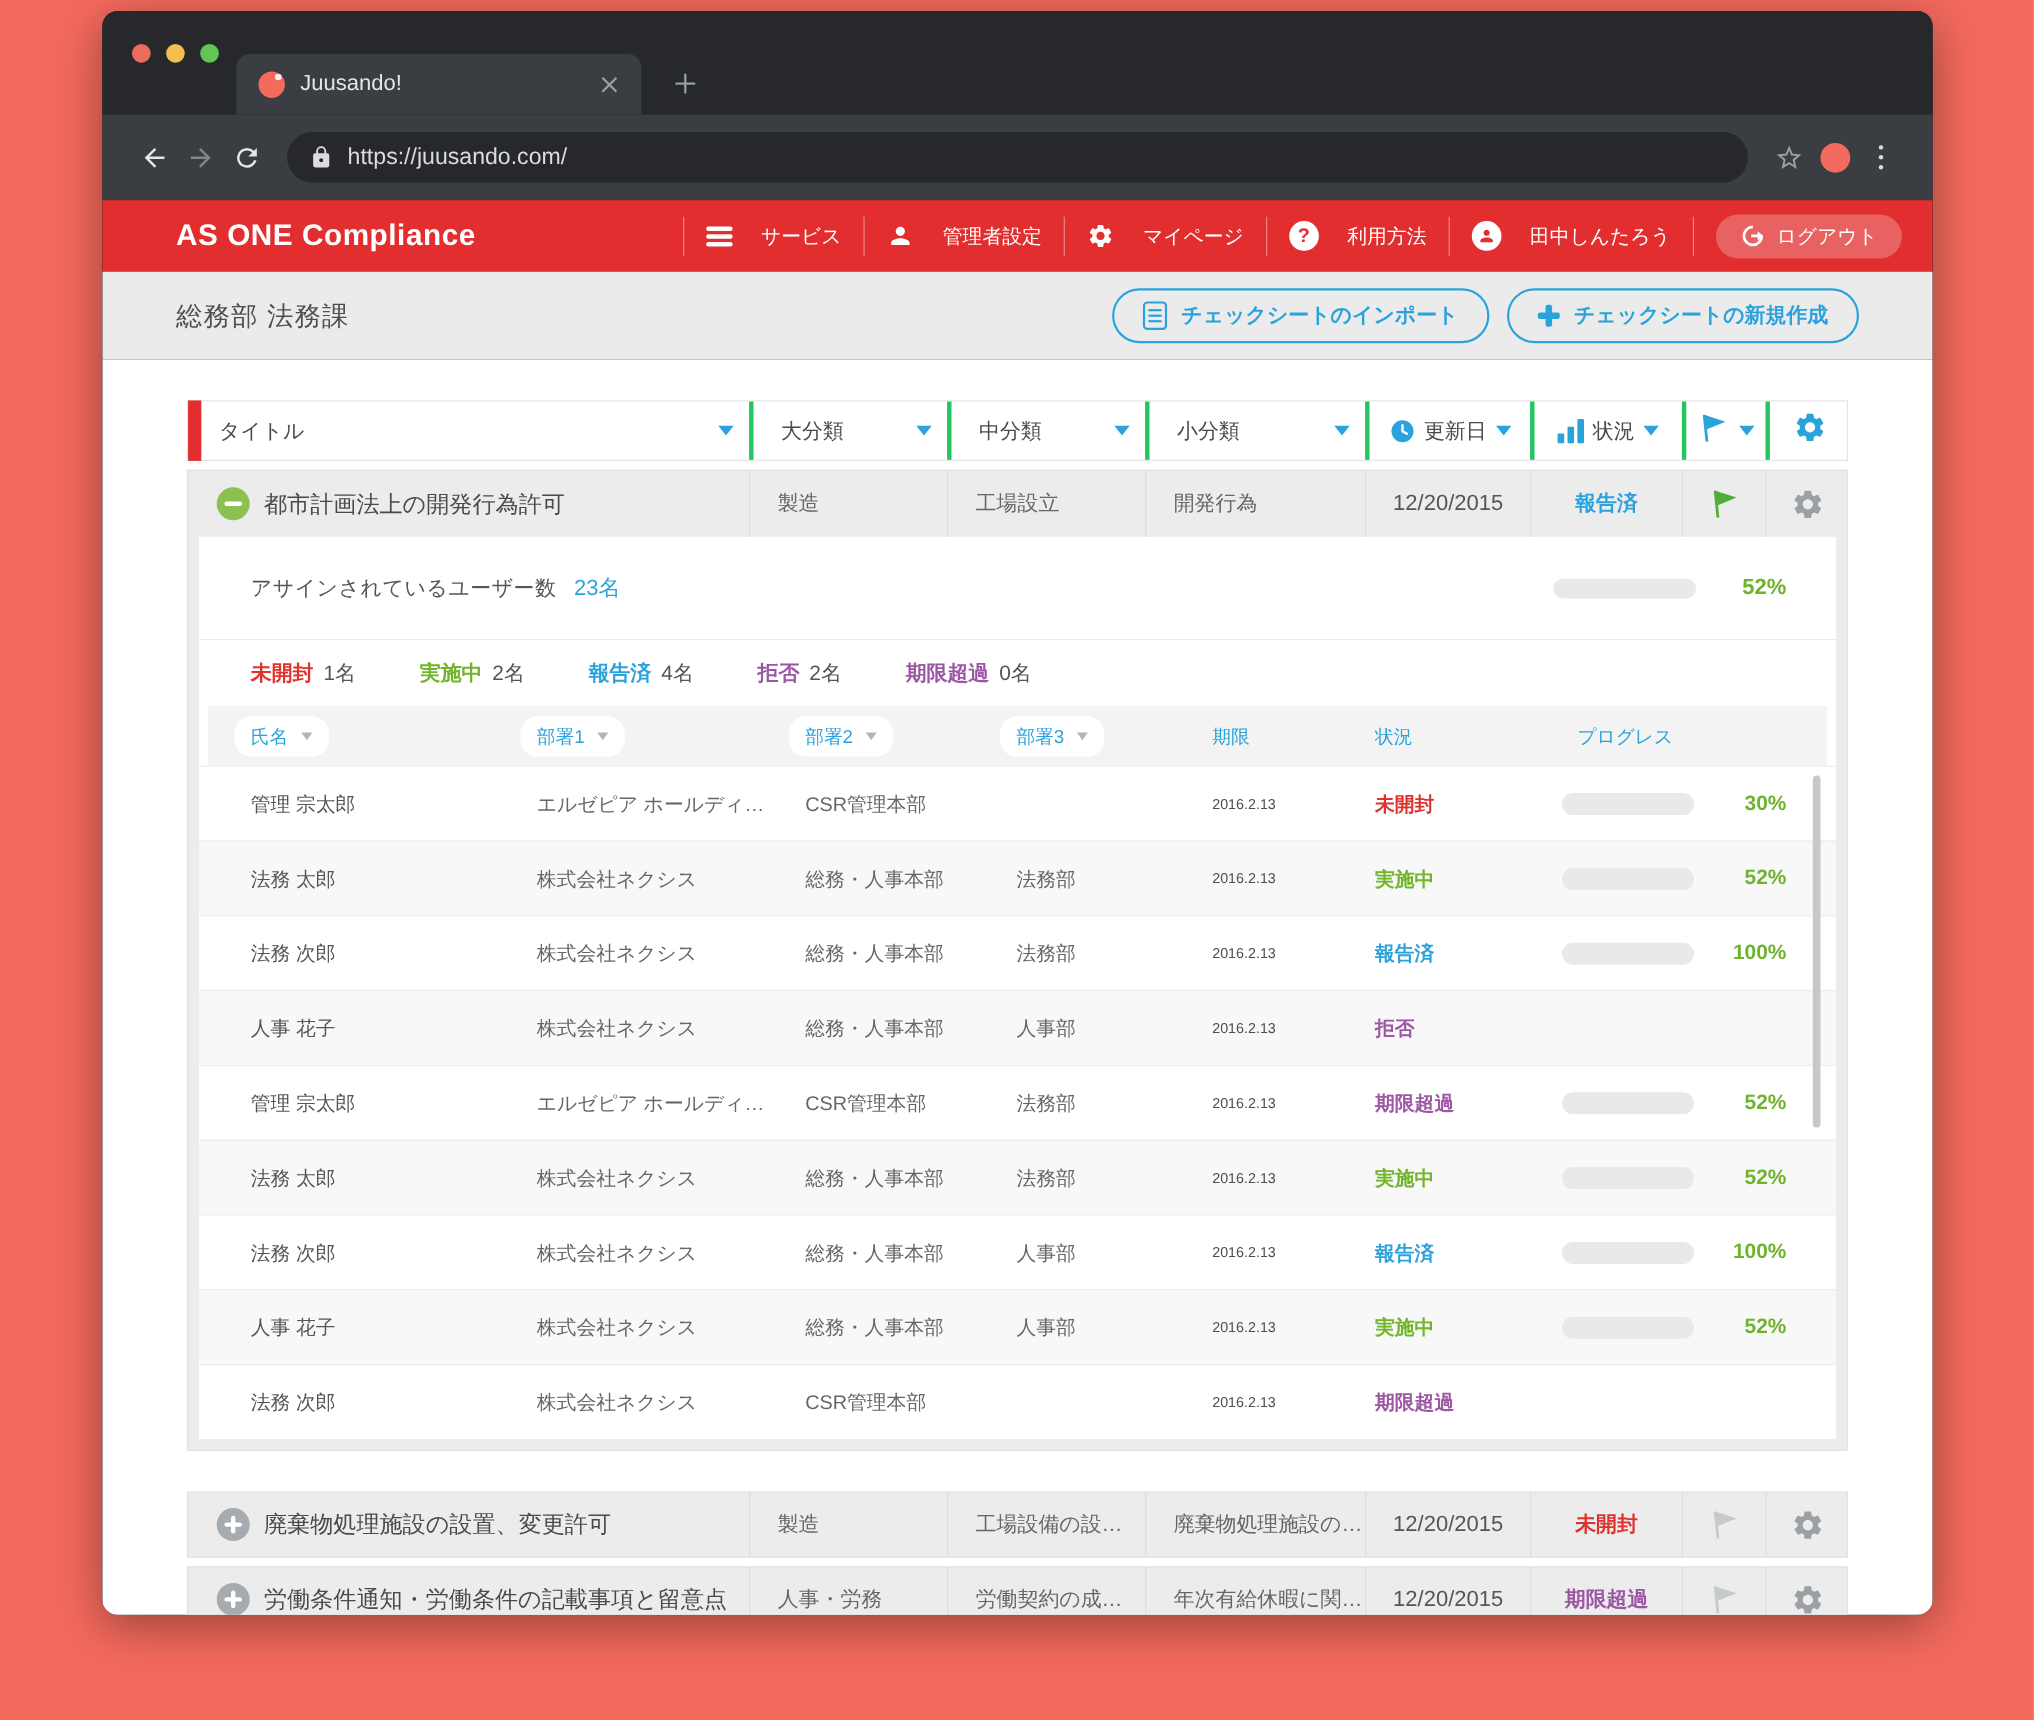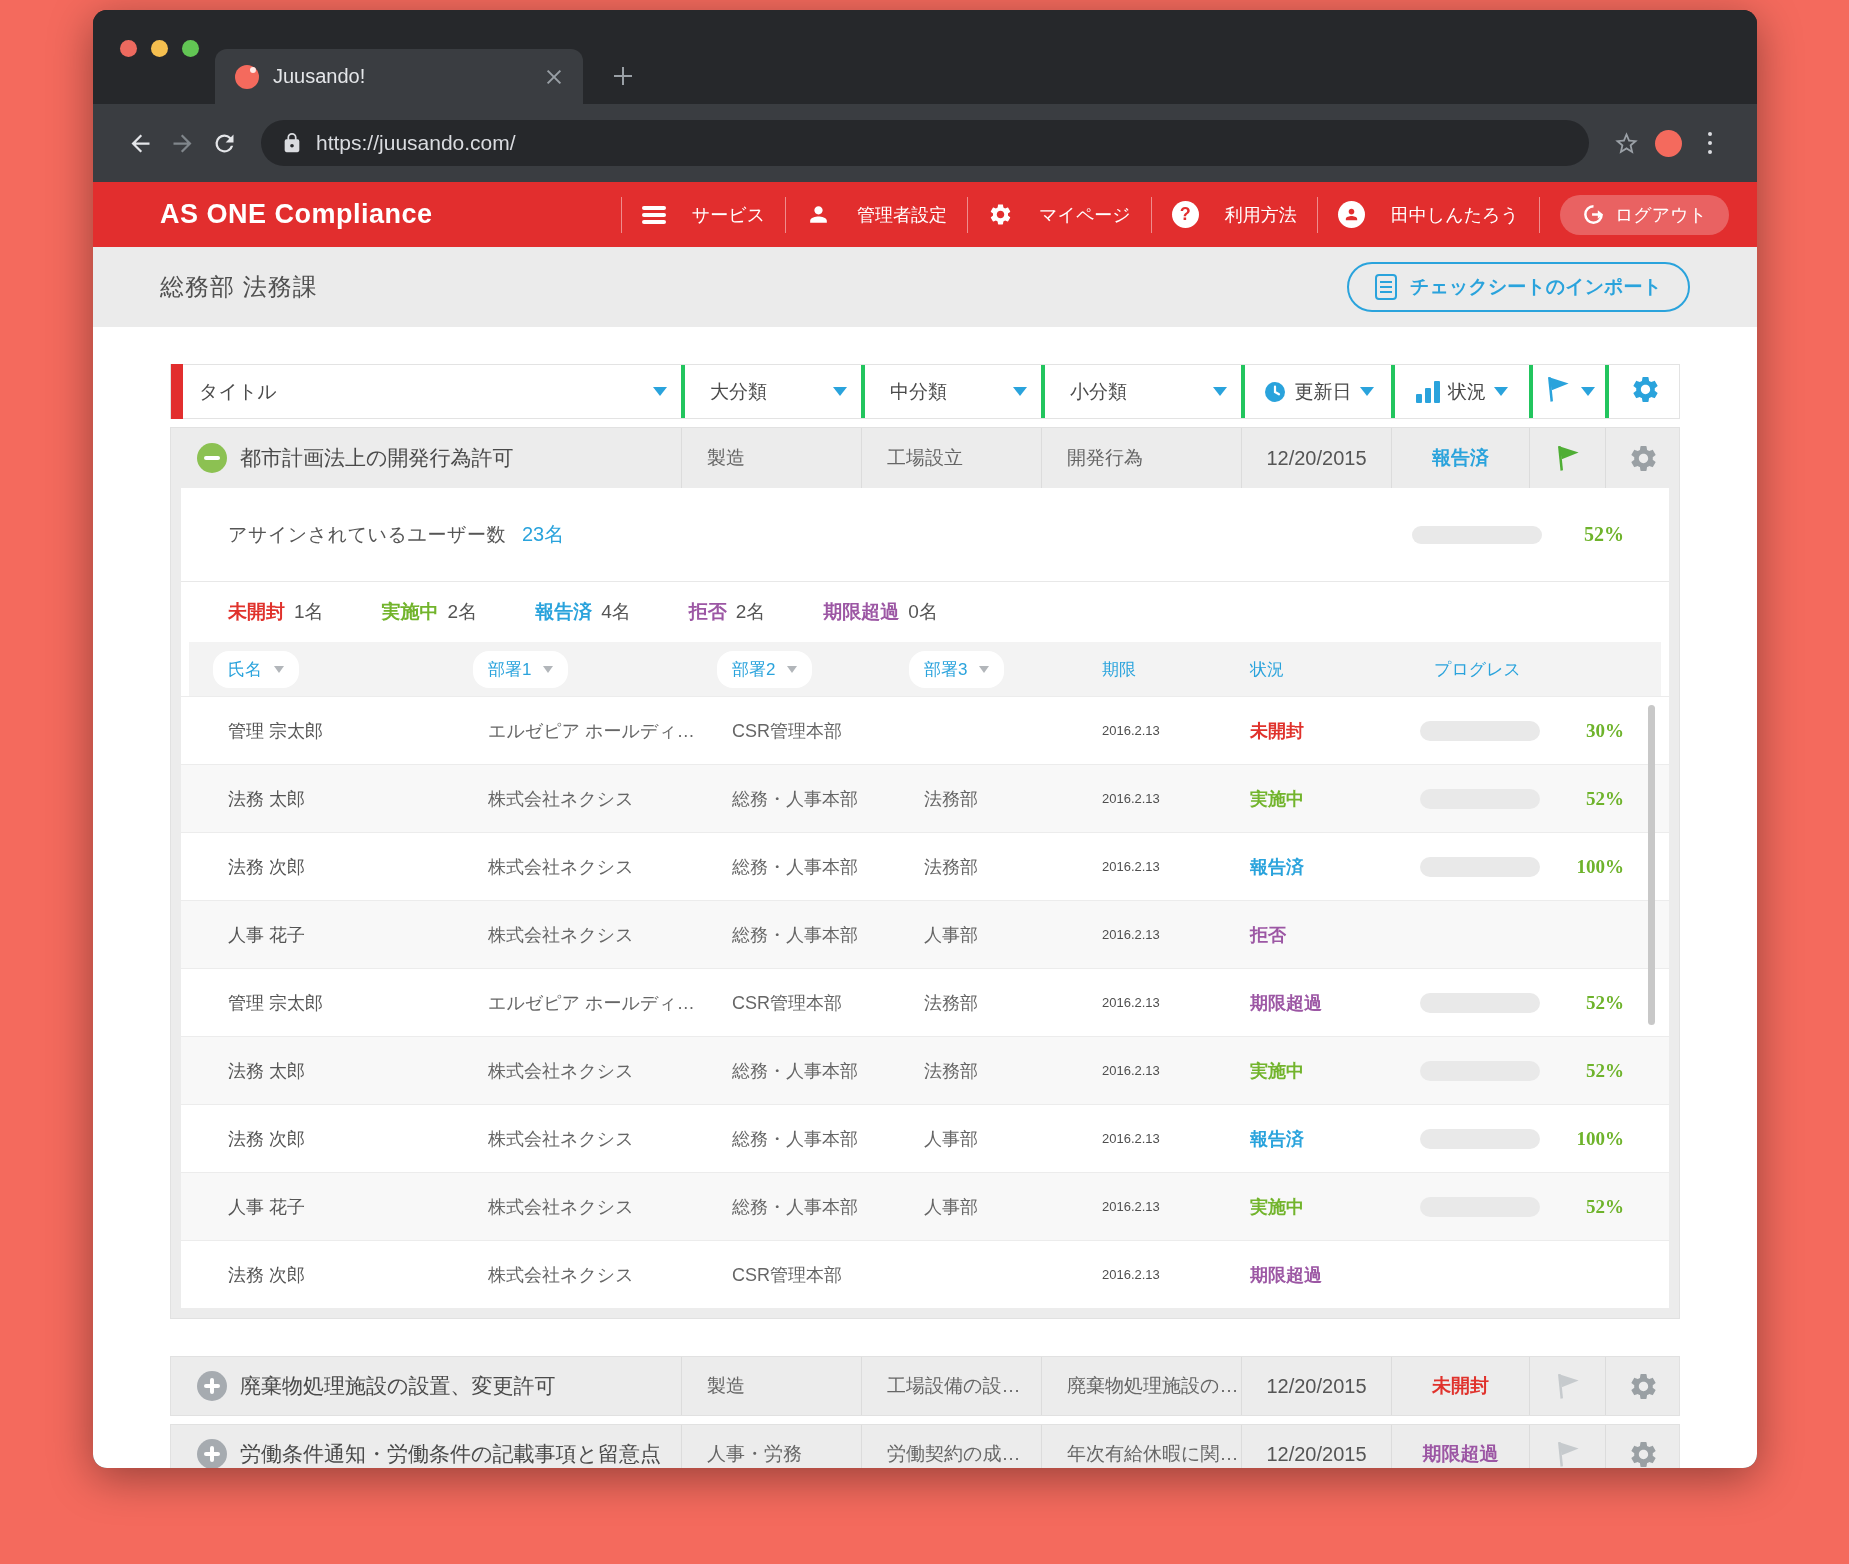--- a/index.html
+++ b/index.html
@@ -120,21 +120,21 @@
 
   
   .panel { background:#fff; margin:0 10px 10px; position:relative; }
   .assigned { height:94px; display:flex; align-items:center; padding:0 45px 0 47px; border-bottom:1px solid #e8e8e8; }
   .assigned-label { font-size:19px; color:#555; letter-spacing:.5px; }
   .assigned-count { font-size:20px; color:#2aa3dc; margin-left:16px; }
   .bar { height:18px; border-radius:10px; background:#e9e9e9; overflow:hidden; }
   .bar .fill { height:100%; border-radius:10px; background:#c3da94; }
   .bar .fill.bar-true { background:#85c226; }
   .assigned .bar { width:130px; margin-left:auto; }
-  .pct { font-weight:bold; color:#6eb32b; font-size:20px;font-family:Liberation Serif, serif; }
+  .pct { font-weight:bold; color:#6eb32b; font-size:20px; }
   .assigned .pct { margin-left:26px; min-width:56px; text-align:right; }
 
   .summary { height:60px; display:flex; align-items:center; padding:0 47px; gap:58px; }
   .sum-item { display:flex; align-items:baseline; gap:9px; white-space:nowrap; }
   .sum-label { font-weight:bold; font-size:19px; }
   .sum-count { font-size:19px; color:#555; }
 
   .inner-grid { display:grid; grid-template-columns:260px 244px 192px 178px 148px 170px 120px 1fr; align-items:center; }
   .iu-head { height:54px; background:#f3f3f3; margin:0 8px; padding-left:39px; color:#2aa3dc; font-size:17px; }
   .pill { display:inline-flex; align-items:center; gap:12px; background:#fff; border-radius:16px; padding:7px 15px; margin-left:-15px; width:fit-content; }
@@ -271,20 +271,24 @@
   <div class="subheader">
     <span class="page-title">総務部 法務課</span>
     <div class="actions">
       <button class="pill-btn">
         <span class="doc-ico">
             <i></i>
             <i></i>
             <i></i>
           </span>
         <span>チェックシートのインポート</span>
+      </button>
+      <button class="pill-btn">
+        <span class="bold-plus"></span>
+        <span>チェックシートの新規作成</span>
       </button>
     </div>
   </div>
 
   <div class="content">
 
     <div class="thead main-grid">
       <div class="th">
         <span>タイトル</span>
           <span class="caret end"></span>

